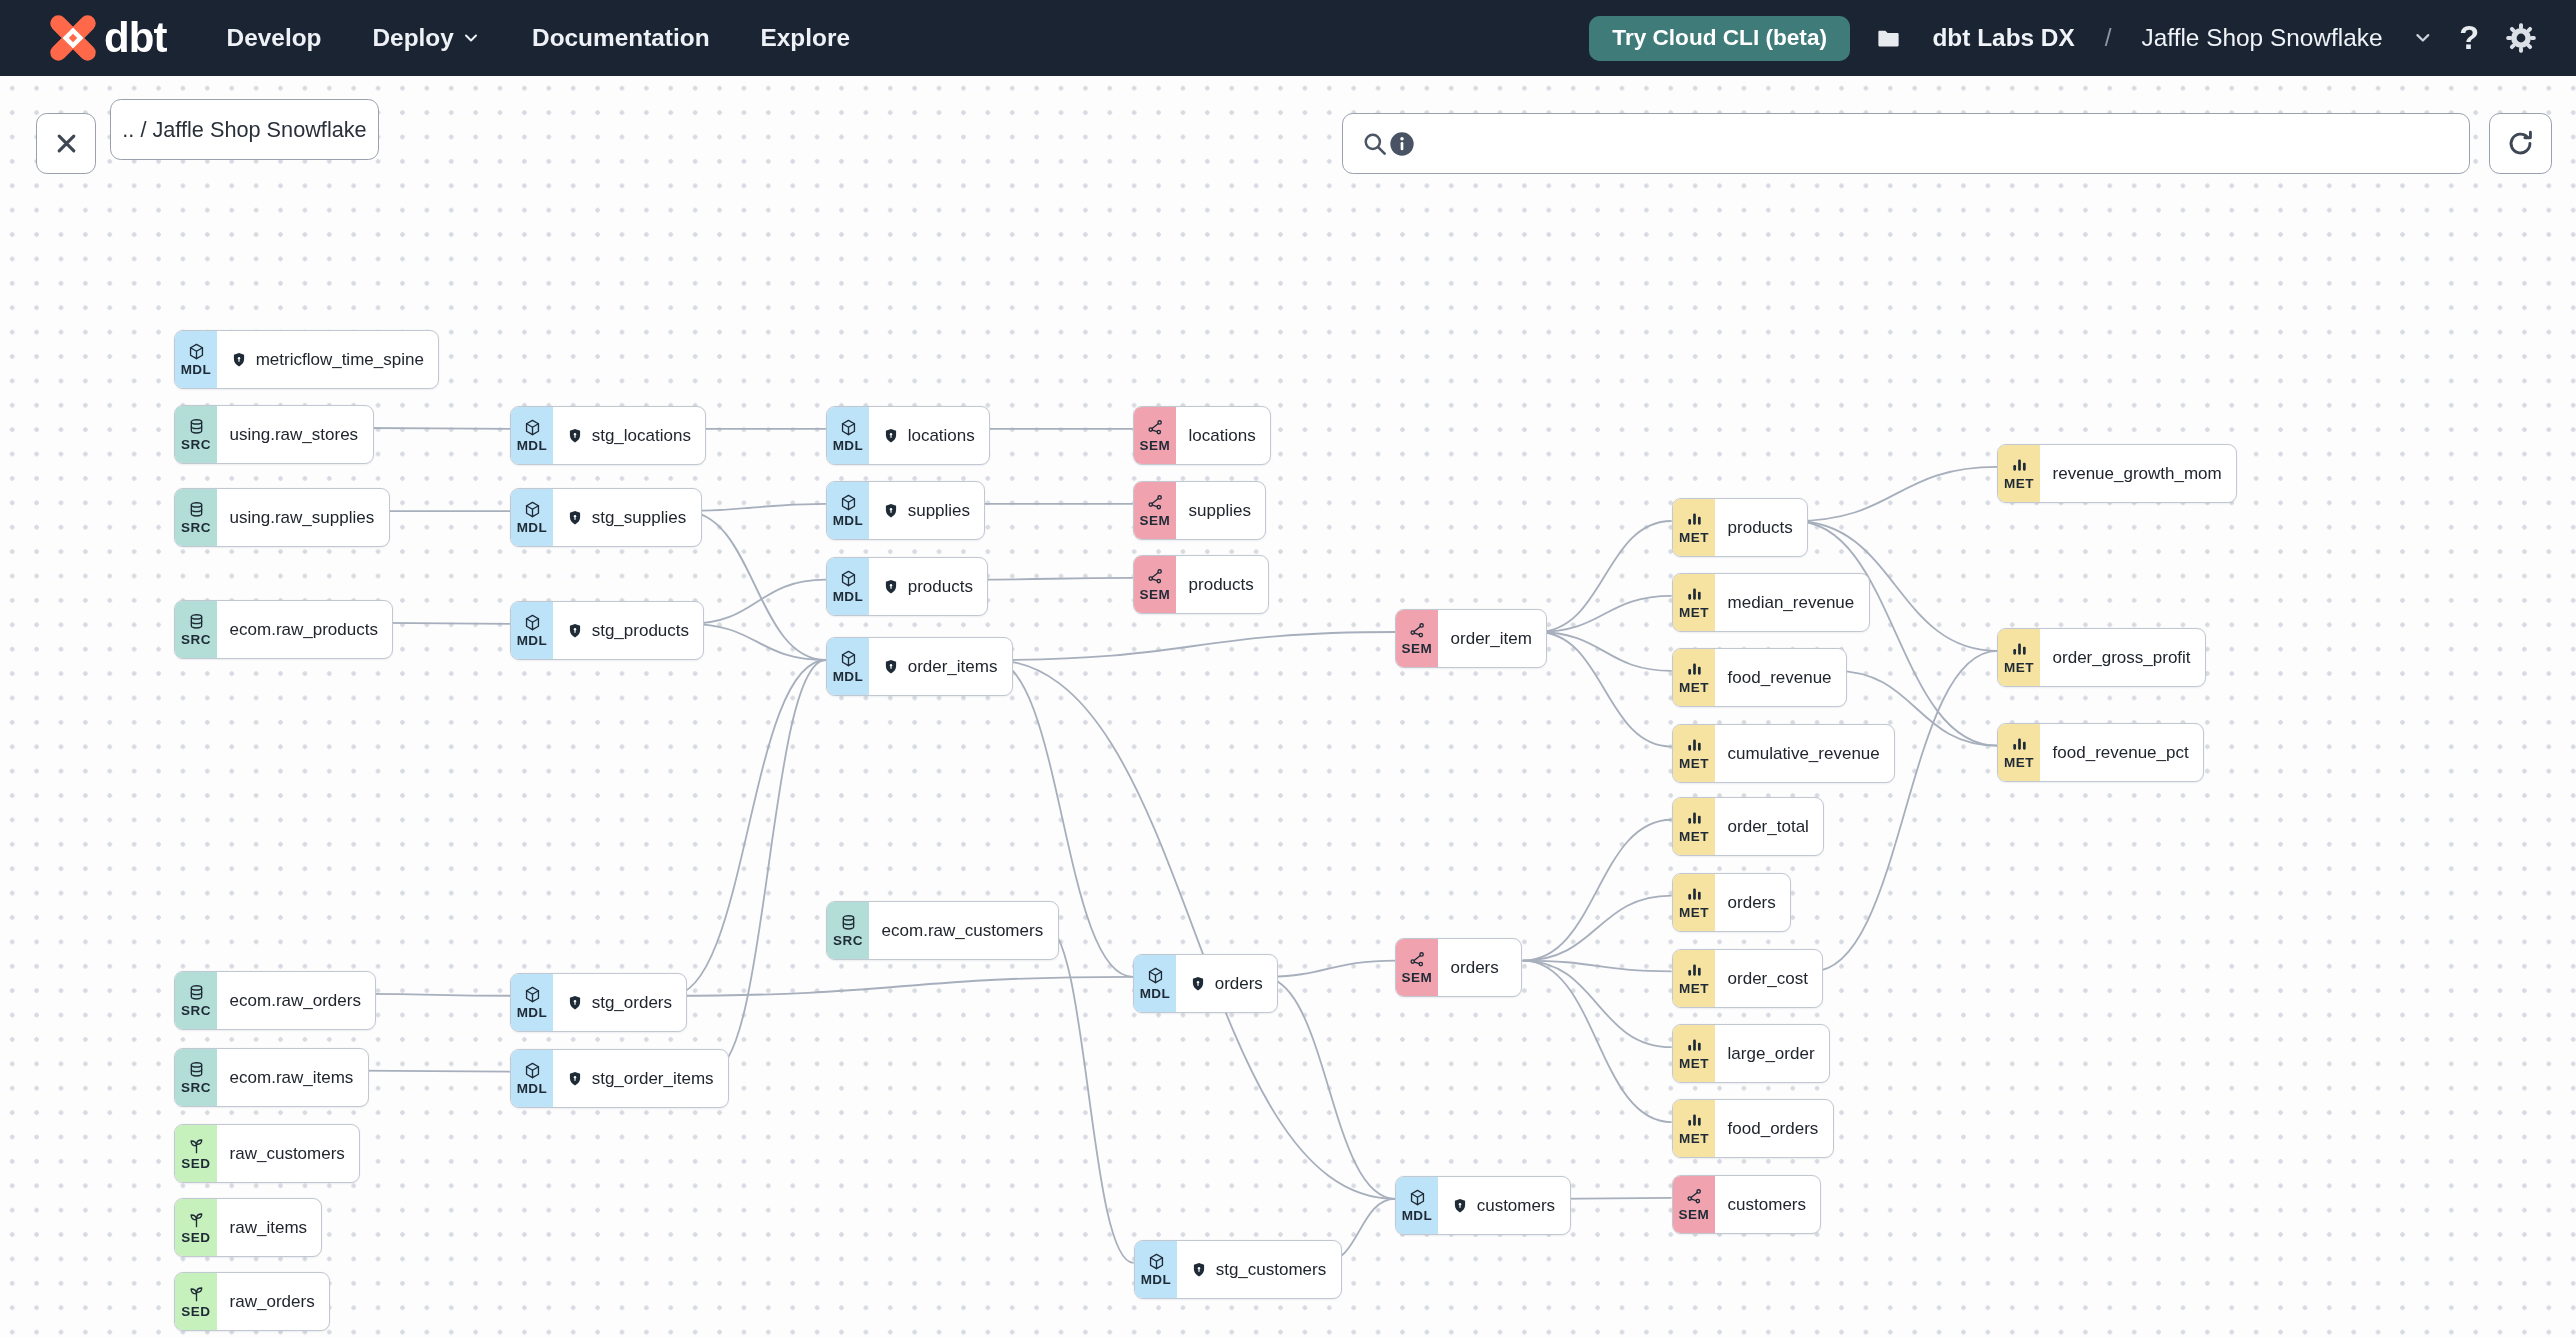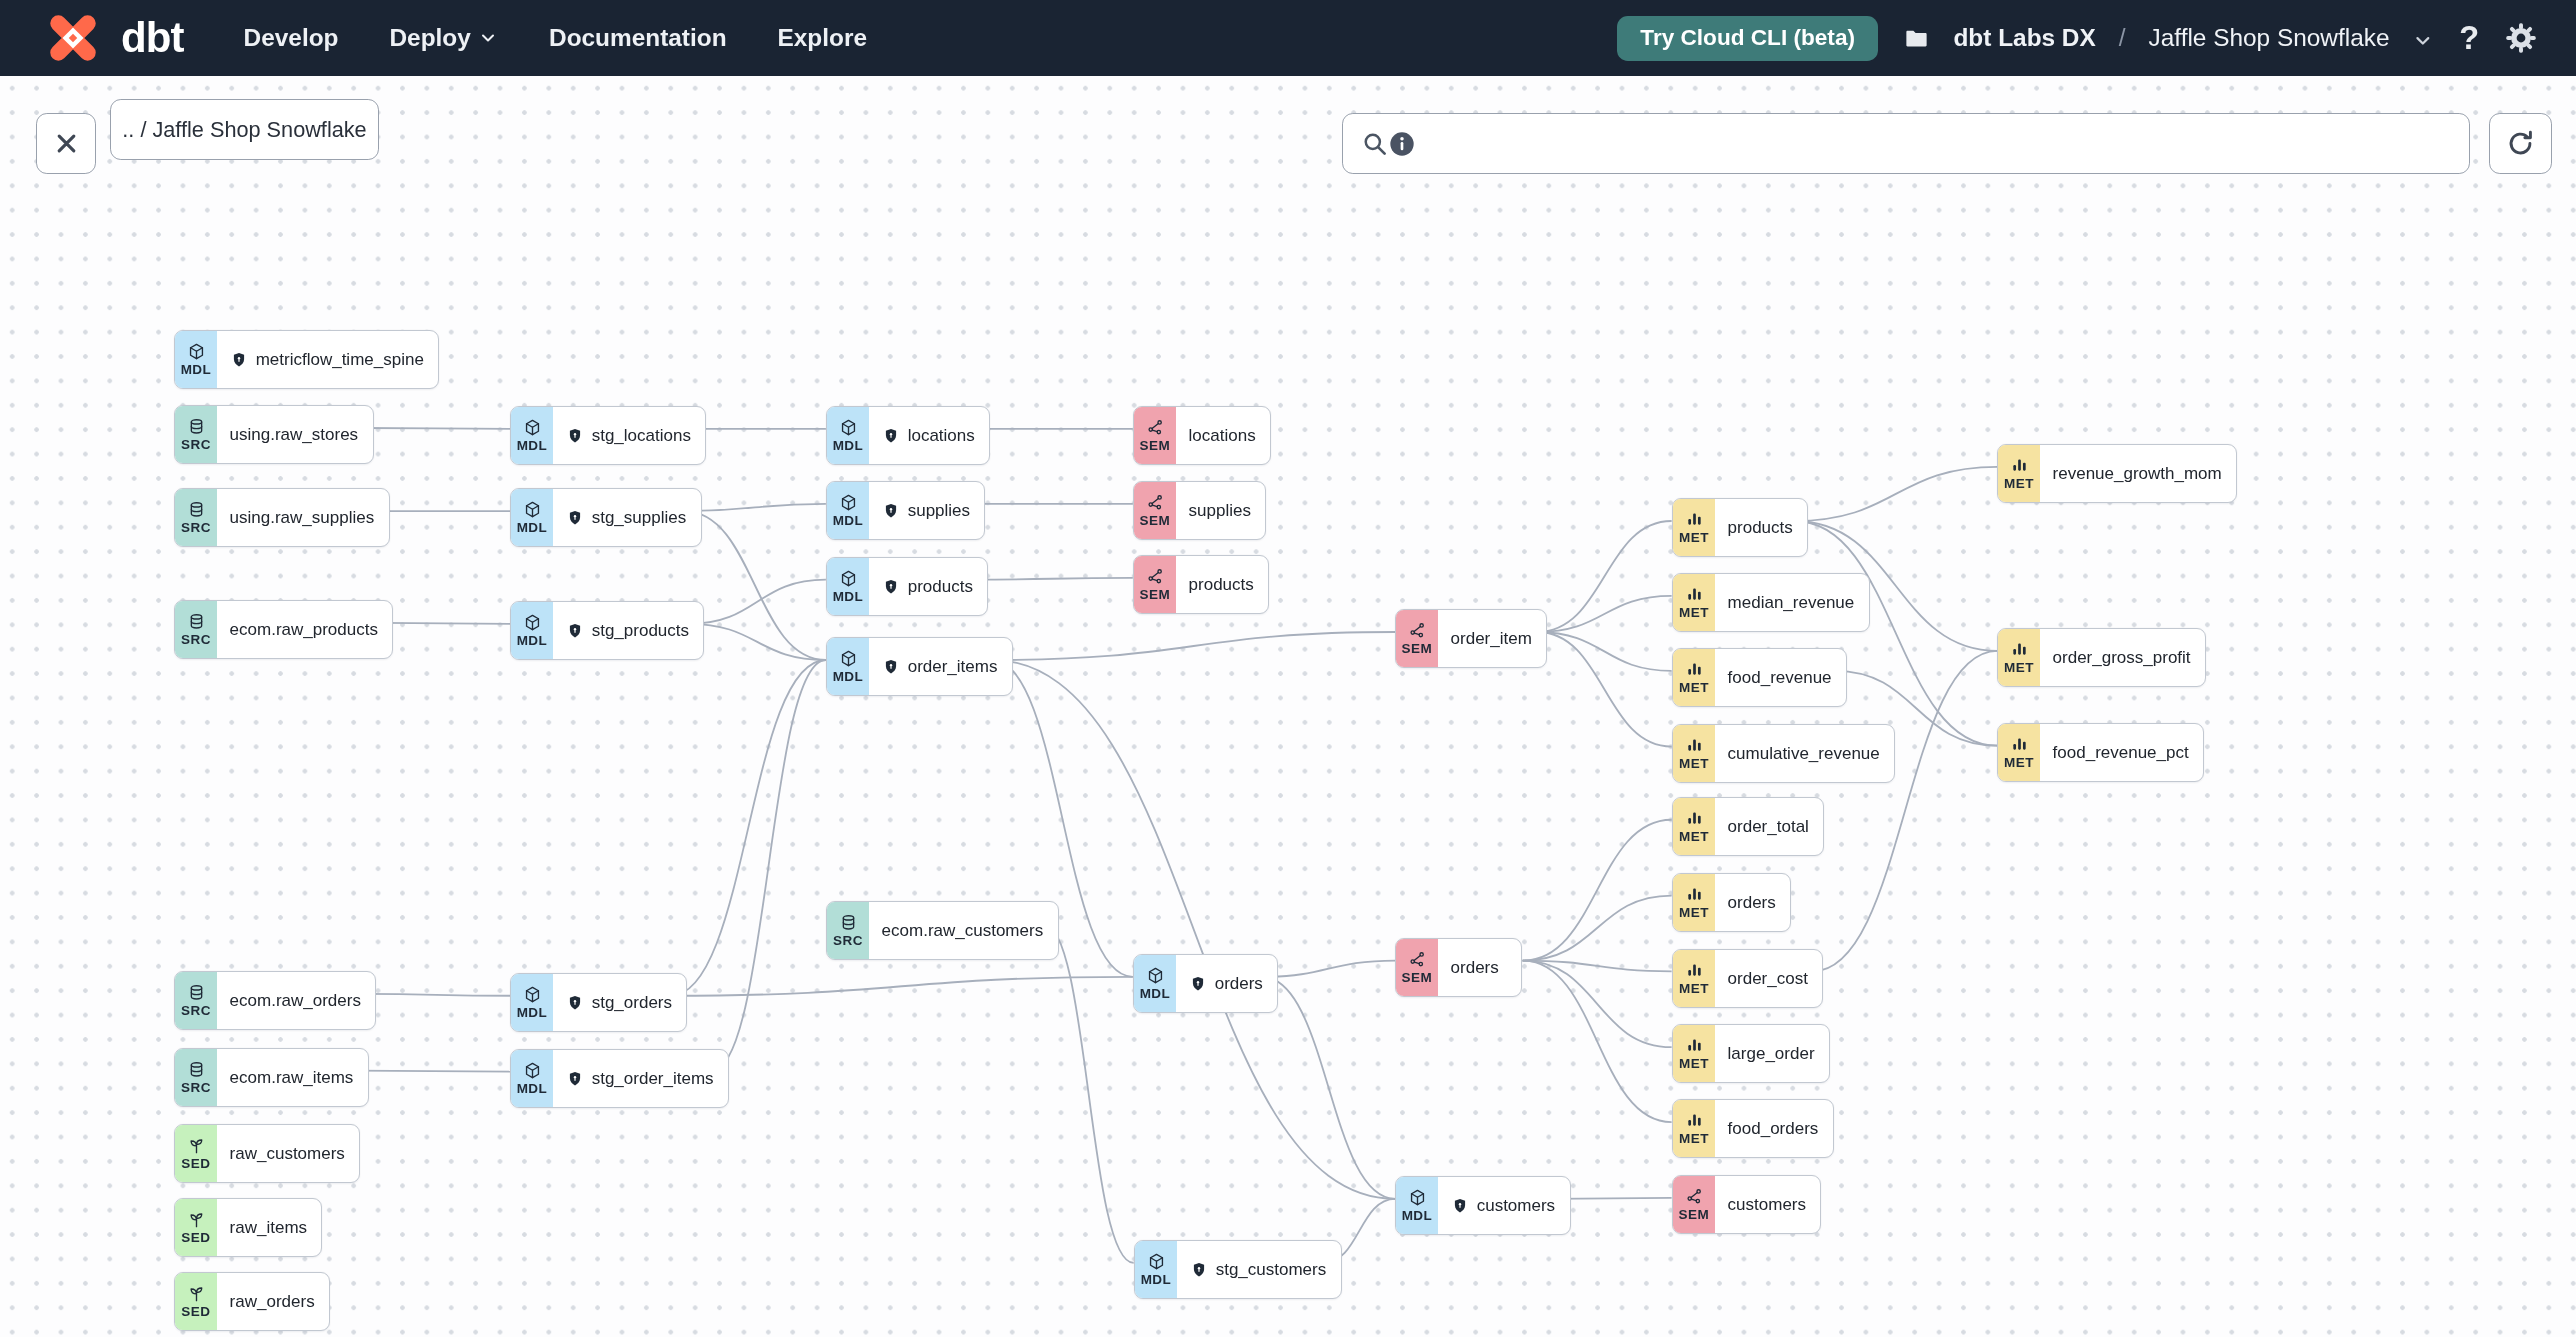--- a/index.html
+++ b/index.html
@@ -3,28 +3,28 @@
 <meta charset="utf-8">
 <style>
   * { margin:0; padding:0; box-sizing:border-box; }
   html,body { width:2576px; height:1338px; overflow:hidden;
     font-family:"Liberation Sans", sans-serif; background:#fdfdfe; }
 
   
   .navbar { position:absolute; left:0; top:0; width:2576px; height:76px;
     background:#1a2433; display:flex; align-items:center; z-index:30; }
   .brand { display:flex; align-items:center; margin-left:47px; }
-  .brand-word { color:#ffffff; font-size:42px; font-weight:bold; letter-spacing:-0.9px; margin-left:22px; }
+  .brand-word { color:#ffffff; font-size:42px; font-weight:bold; letter-spacing:-0.9px; margin-left:5px; }
   .nav-links { display:flex; align-items:center; gap:51px; margin-left:60px; }
   .nav-link { color:#eef1f5; font-size:24.4px; font-weight:600; cursor:pointer; display:flex; align-items:center; gap:7.2px; }
   .nav-spacer { flex:1; }
   .nav-right { display:flex; align-items:center; margin-right:38px; gap:25px; }
   .cta-btn { background:#3e7b79; color:#ffffff; font-size:22.6px; font-weight:600;
     border:none; border-radius:10.8px; height:45px; padding:0 23.5px; cursor:pointer; }
-  .acct { display:flex; align-items:flex-end; gap:23px; color:#f0f3f7; font-size:24.4px; }
+  .acct { display:flex; align-items:center; gap:30px; color:#f0f3f7; font-size:24.4px; }
   .acct .acct-name { font-weight:bold; }
   .acct .slash { color:#8b95a5; }
   .icon-btn { background:none; border:none; cursor:pointer; display:flex; align-items:center; }
   .help-glyph { color:#e8ebef; font-size:32.5px; font-weight:bold; }
 
   
   .canvas { position:absolute; left:0; top:76px; width:2576px; height:1262px;
     background-color:#fdfdfe;
     background-image:radial-gradient(circle, #d7dbe1 2px, transparent 2.5px);
     background-size:24.4px 24.4px; z-index:1; }

